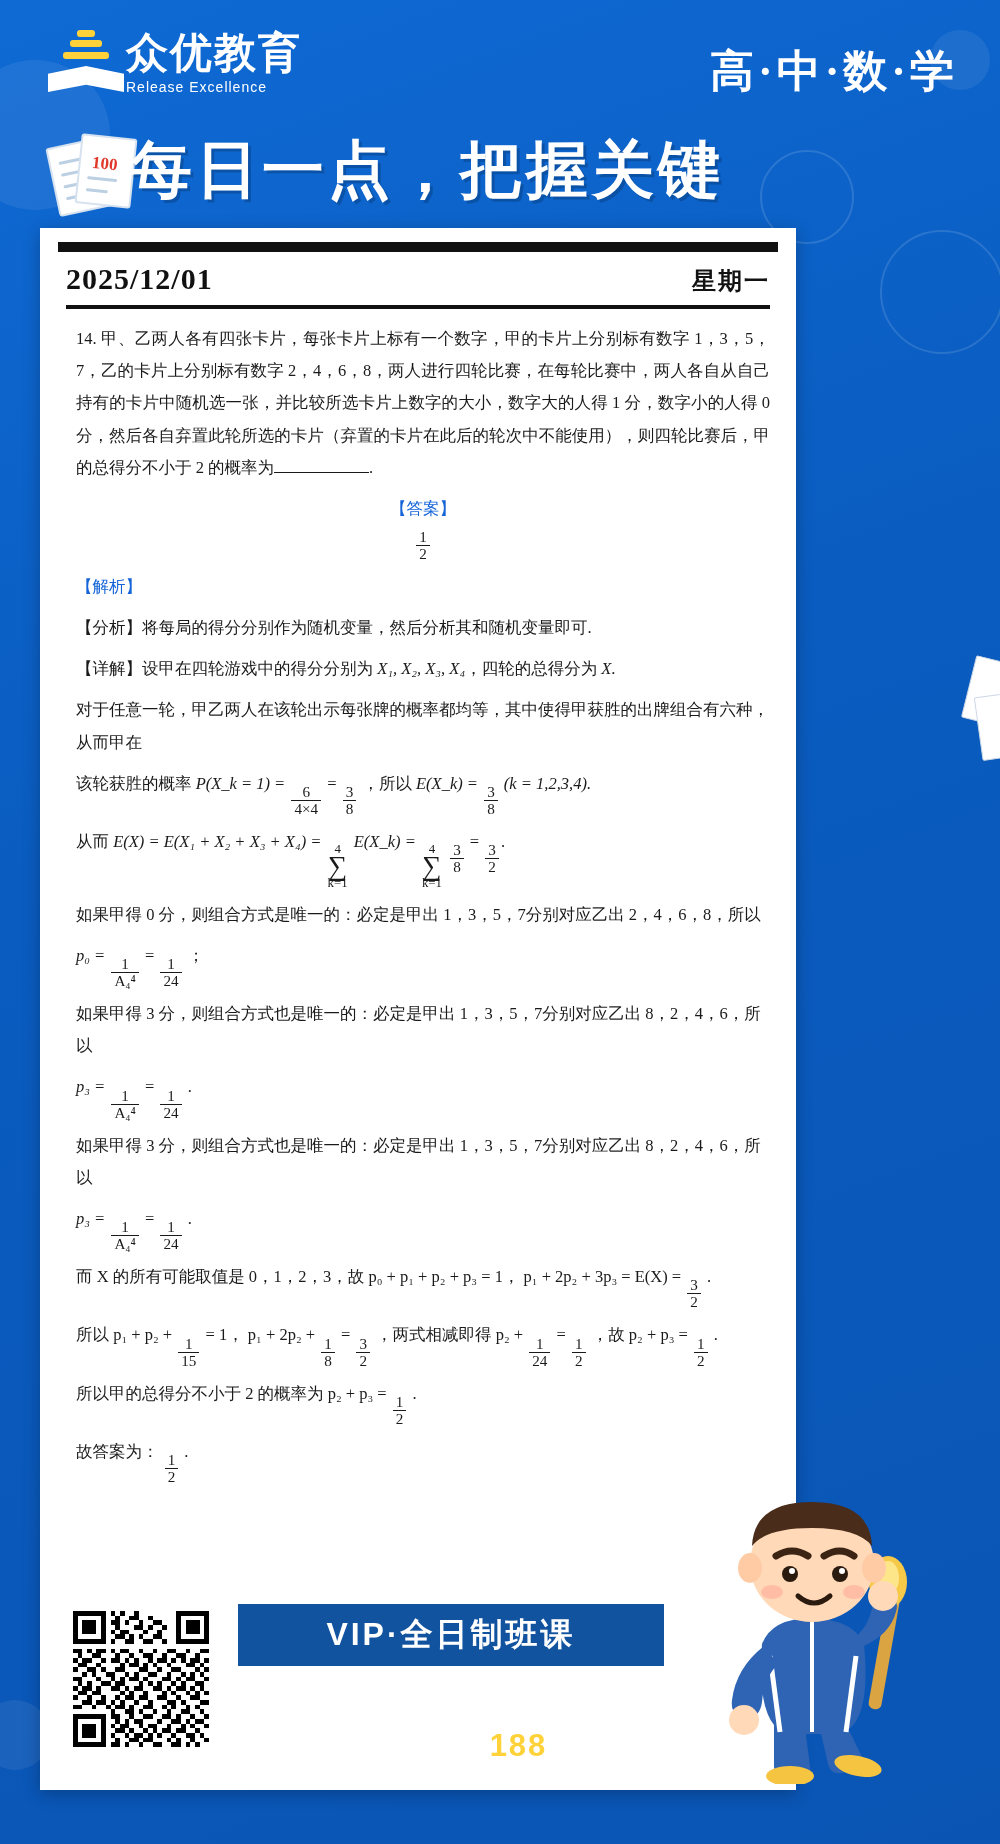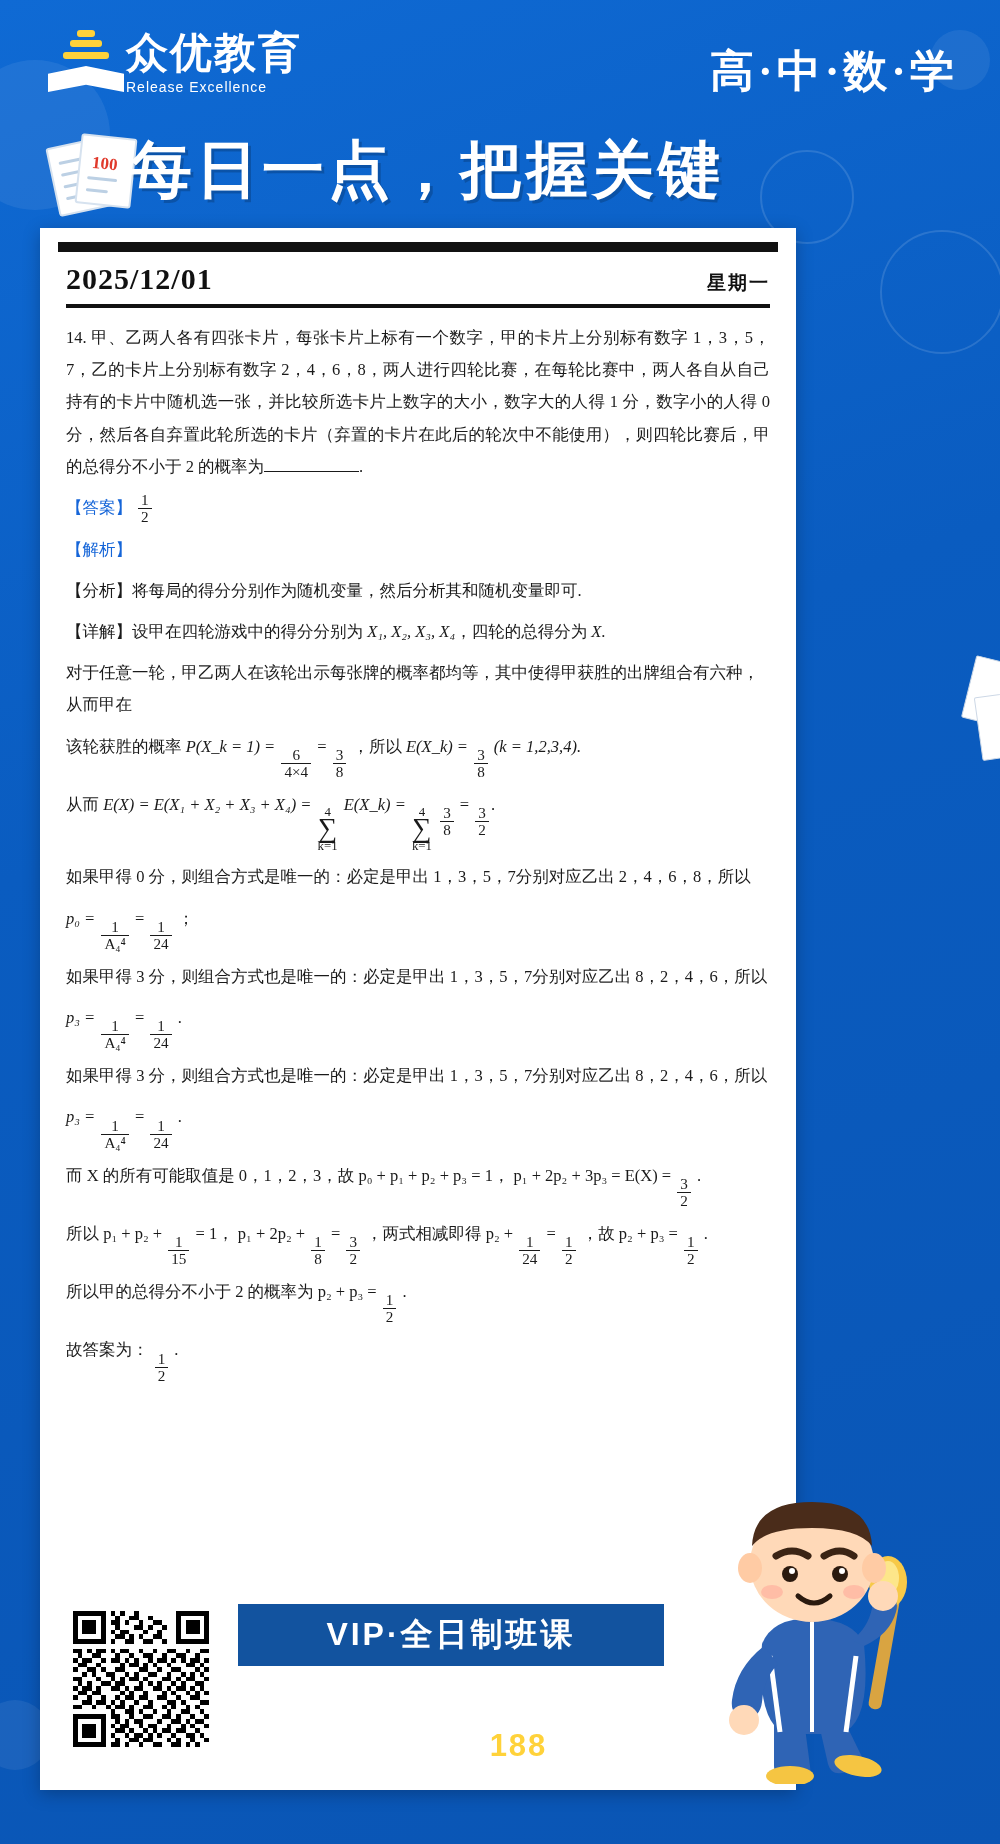--- a/index.html
+++ b/index.html
@@ -138,37 +138,37 @@
     border-bottom: 4px solid #111;
   }
   .date-text {
     font-size: 30px;
     font-weight: bold;
     color: #111;
     font-family: "Liberation Serif", serif;
     letter-spacing: 1px;
   }
   .weekday-text {
-    font-size: 19px;
+    font-size: 24px;
     font-weight: bold;
     color: #111;
     letter-spacing: 2px;
   }
 
   .content {
-    margin: 14px 26px 0 26px;
+    margin: 14px 26px 0 36px;
     color: #1a1a1a;
     font-size: 16.5px;
     line-height: 1.95;
     font-family: "Liberation Serif", serif;
   }
   .content p { margin: 0 0 9px 0; }
   .q-text { text-align: justify; }
   .tag { color: #1565d8; }
-  .ans-line { display: flex; align-items: center; gap: 4px; }
+  .ans-line { display: flex; align-items: center; gap: 4px; flex-direction: column; }
 
   
   .frac {
     display: inline-flex;
     flex-direction: column;
     align-items: center;
     vertical-align: -0.55em;
     line-height: 1.05;
     margin: 0 2px;
     font-size: 0.92em;

